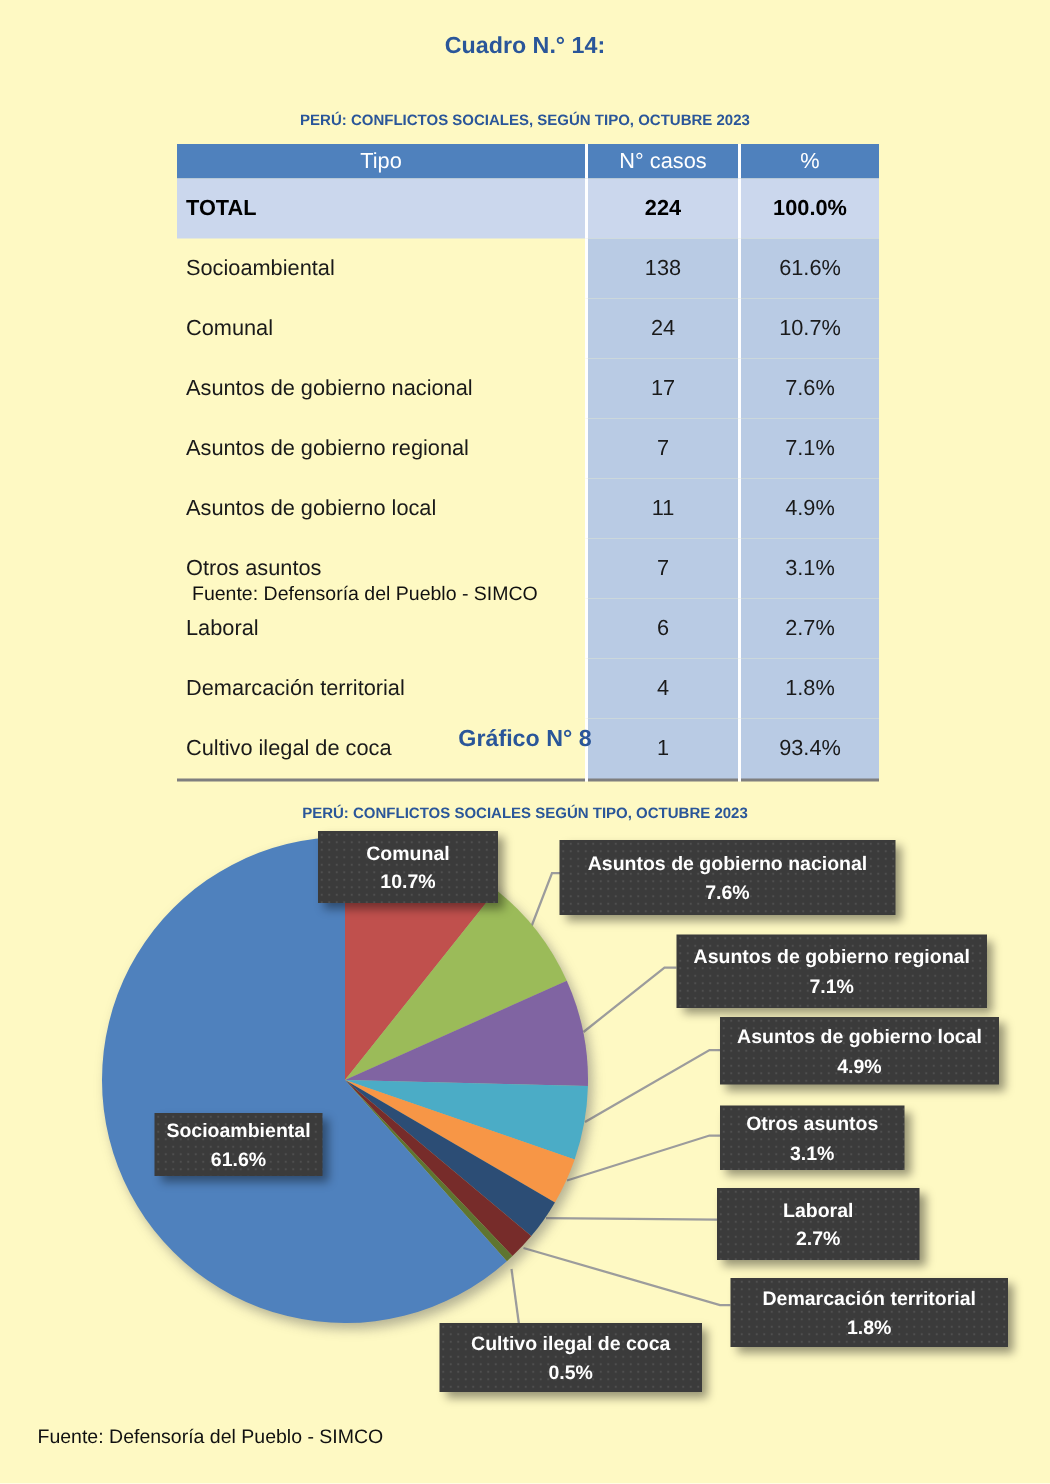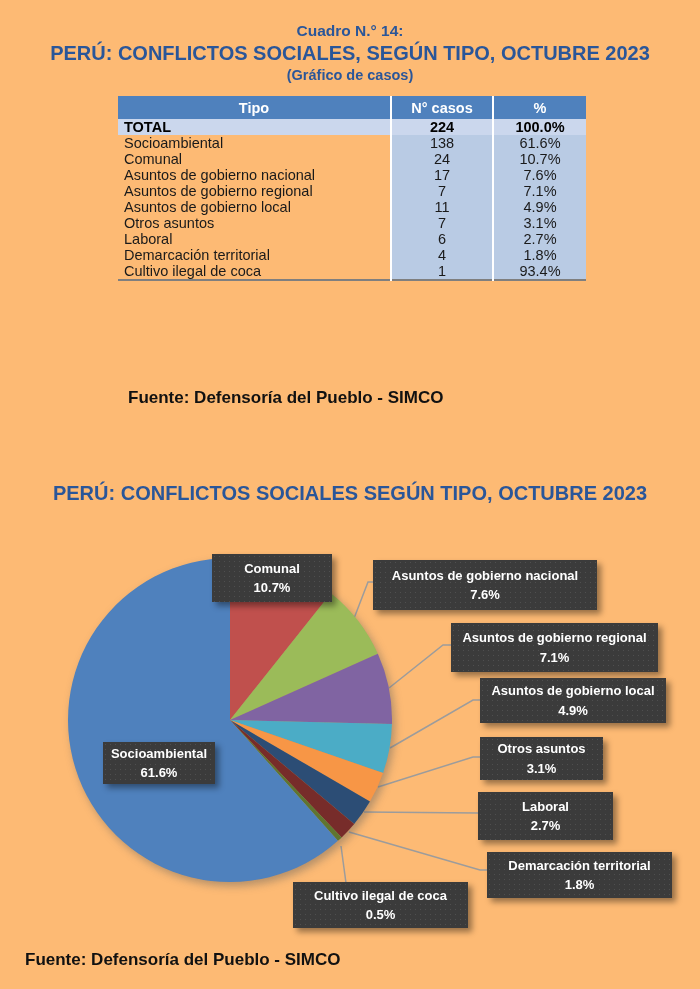--- a/index.html
+++ b/index.html
@@ -1,40 +1,40 @@
 <!DOCTYPE html>
 <html><head>
 <meta charset="utf-8">
 <style>
   html,body{margin:0;padding:0;background:#ffffff;}
   .page{
-    position:relative;width:700px;height:989px;background:#fdba74;overflow:hidden;
+    position:relative;width:700px;height:989px;background:#fef9c3;overflow:hidden;
     font-family:"Liberation Sans",sans-serif;
   }
   
   .title-block{position:absolute;left:0;width:700px;text-align:center;color:#2a5699;font-weight:bold;}
   .title-block .t1{font-size:15.5px;line-height:22px;}
-  .title-block .t2{font-size:20px;line-height:22px;}
+  .title-block .t2{font-size:10px;line-height:22px;margin-top:28px;}
   .title-block .t3{font-size:14.5px;line-height:22px;}
   #table-titles{top:20px;}
   #chart-titles{top:482px;}
   
   .cuadro{
     position:absolute;left:118px;top:96px;width:468px;border-collapse:collapse;table-layout:fixed;
     font-size:14.5px;color:#1a1a1a;border-bottom:2px solid #7f7f7f;
   }
   .cuadro th{
-    background:#4f81bd;color:#ffffff;font-weight:bold;font-size:14.5px;
+    background:#4f81bd;color:#ffffff;font-weight:normal;font-size:14.5px;
     height:23px;text-align:center;padding:0;
   }
-  .cuadro td{height:16px;padding:0 0 0 6px;}
+  .cuadro td{height:40px;padding:0 0 0 6px;}
   .cuadro td.num{text-align:center;background:#b9cbe4;padding:0;}
   .cuadro th+th, .cuadro td.num{border-left:2px solid #ffffff;}
   .cuadro tr.total td{background:#cbd7ed;font-weight:bold;color:#000;}
-  .fuente{position:absolute;font-size:17px;font-weight:bold;color:#111;white-space:nowrap;}
+  .fuente{position:absolute;font-size:13px;font-weight:normal;color:#111;white-space:nowrap;}
   #fuente-table{left:128px;top:388px;}
   #fuente-chart{left:25px;top:950px;}
   
   #pie-svg{position:absolute;left:0;top:0;width:700px;height:989px;pointer-events:none;z-index:1;}
   .callout{
     position:absolute;z-index:2;background-color:#3b3b3b;
     background-image:radial-gradient(rgba(255,255,255,0.10) 0.8px, transparent 1px);
     background-size:5px 5px;
     color:#ffffff;font-weight:bold;font-size:13px;line-height:1.5;
     display:flex;flex-direction:column;align-items:center;justify-content:center;
@@ -115,20 +115,21 @@
         <td>Cultivo ilegal de coca</td>
         <td class="num">1</td>
         <td class="num">93.4%</td>
       </tr>
     </tbody>
   </table>
 
   <div class="fuente" id="fuente-table">Fuente: Defensoría del Pueblo - SIMCO</div>
 
   <div class="title-block" id="chart-titles">
+    <div class="t1">Gráfico N° 8</div>
     <div class="t2">PERÚ: CONFLICTOS SOCIALES SEGÚN TIPO, OCTUBRE 2023</div>
   </div>
 
   <svg id="pie-svg" viewBox="0 0 700 989">
       <g>
         <polyline points="353,621 368,582 374,582" fill="none" stroke="#9c9c9c" stroke-width="1.5"></polyline>
         <polyline points="389,688 443,645 451,645" fill="none" stroke="#9c9c9c" stroke-width="1.5"></polyline>
         <polyline points="390,748 473,700 480,700" fill="none" stroke="#9c9c9c" stroke-width="1.5"></polyline>
         <polyline points="378,787 473,757 480,757" fill="none" stroke="#9c9c9c" stroke-width="1.5"></polyline>
         <polyline points="364,812 478,813" fill="none" stroke="#9c9c9c" stroke-width="1.5"></polyline>

